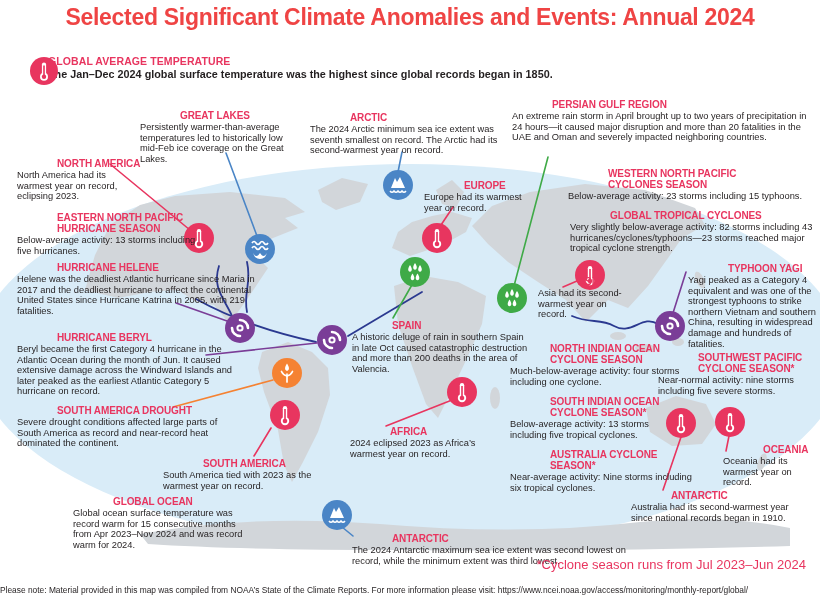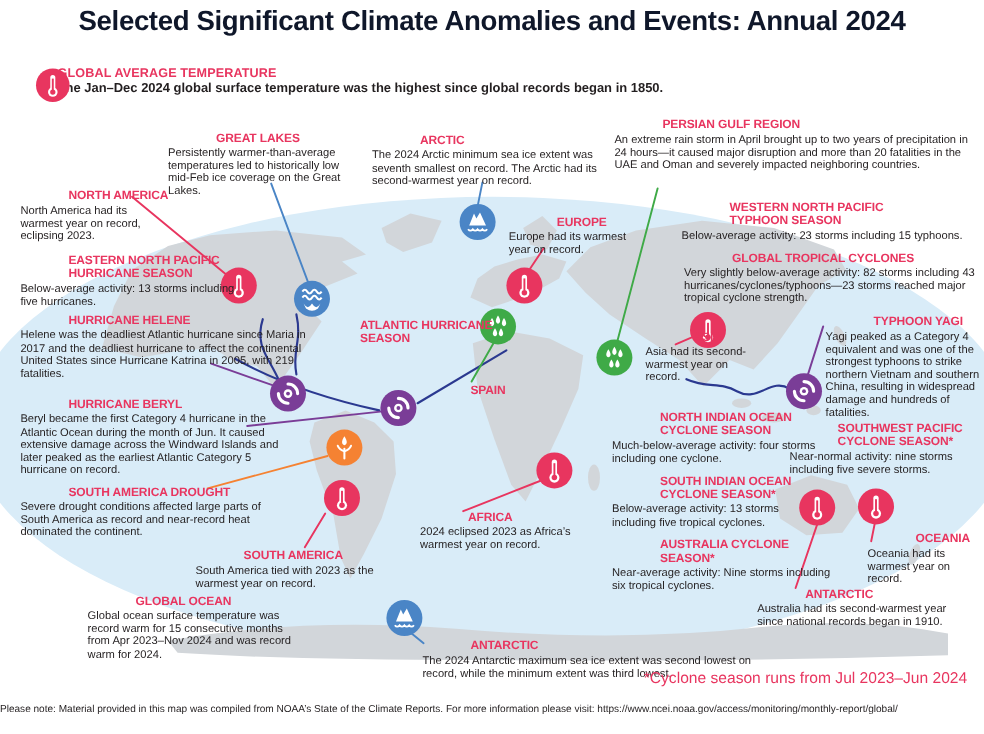--- a/index.html
+++ b/index.html
@@ -1,19 +1,19 @@
 <!DOCTYPE html>
 <html><head>
 <meta charset="utf-8">
 <style>
   html,body{margin:0;padding:0;background:#fff;}
   .stage{position:relative;width:820px;height:612px;background:#ffffff;
          font-family:"Liberation Sans",sans-serif;overflow:hidden;}
   .page-title{position:absolute;left:0;top:4px;width:820px;text-align:center;
-         font-size:23px;font-weight:bold;color:#0f172a;letter-spacing:-0.3px;}
+         font-size:23px;font-weight:bold;color:#ef4444;letter-spacing:-0.3px;}
   .banner{position:absolute;left:48px;top:55px;width:560px;}
   .banner .b-t{font-size:10.5px;font-weight:bold;color:#e8355f;letter-spacing:0.1px;}
   .banner .b-x{font-size:10.8px;font-weight:bold;color:#231f20;margin-top:1px;}
   .map-svg{position:absolute;left:0;top:0;width:820px;height:612px;}
   .co{position:absolute;}
   .co-t{font-size:10px;font-weight:bold;color:#e8355f;line-height:1.1;letter-spacing:-0.1px;padding-left:40px;}
   .co-b{font-size:9.3px;color:#231f20;line-height:1.14;margin-top:1px;}
   .footnote{position:absolute;right:14px;top:557px;font-size:13px;color:#e8355f;}
   .note{position:absolute;left:0;top:585px;width:820px;text-align:left;
         font-size:8.4px;color:#231f20;}
@@ -226,52 +226,52 @@
   </div>
   <div class="co" style="left:512px;top:99px;width:298px">
     <div class="co-t">PERSIAN GULF REGION</div>
     <div class="co-b">An extreme rain storm in April brought up to two years of precipitation in 24 hours—it caused major disruption and more than 20 fatalities in the UAE and Oman and severely impacted neighboring countries.</div>
   </div>
   <div class="co" style="left:424px;top:180px;width:108px">
     <div class="co-t">EUROPE</div>
     <div class="co-b">Europe had its warmest year on record.</div>
   </div>
   <div class="co" style="left:568px;top:168px;width:250px">
-    <div class="co-t" style="width:170px">WESTERN NORTH PACIFIC TYPHOON SEASON</div>
+    <div class="co-t" style="width:170px">WESTERN NORTH PACIFIC CYCLONES SEASON</div>
     <div class="co-b">Below-average activity: 23 storms including 15 typhoons.</div>
   </div>
   <div class="co" style="left:17px;top:212px;width:182px">
     <div class="co-t" style="width:160px">EASTERN NORTH PACIFIC HURRICANE SEASON</div>
     <div class="co-b">Below-average activity: 13 storms including five hurricanes.</div>
   </div>
   <div class="co" style="left:570px;top:210px;width:252px">
     <div class="co-t">GLOBAL TROPICAL CYCLONES</div>
     <div class="co-b">Very slightly below-average activity: 82 storms including 43 hurricanes/cyclones/typhoons—23 storms reached major tropical cyclone strength.</div>
   </div>
   <div class="co" style="left:17px;top:262px;width:240px">
     <div class="co-t">HURRICANE HELENE</div>
     <div class="co-b">Helene was the deadliest Atlantic hurricane since Maria in 2017 and the deadliest hurricane to affect the continental United States since Hurricane Katrina in 2005, with 219 fatalities.</div>
   </div>
   <div class="co" style="left:260px;top:266px;width:160px">
-    <div class="co-t" style="width:130px">ATLANTIC HURRICANE SEASON</div>
   </div>
   <div class="co" style="left:688px;top:263px;width:128px">
     <div class="co-t">TYPHOON YAGI</div>
     <div class="co-b">Yagi peaked as a Category 4 equivalent and was one of the strongest typhoons to strike northern Vietnam and southern China, resulting in widespread damage and hundreds of fatalities.</div>
   </div>
   <div class="co" style="left:538px;top:276px;width:95px">
     <div class="co-t">ASIA</div>
     <div class="co-b">Asia had its second-warmest year on record.</div>
   </div>
   <div class="co" style="left:17px;top:332px;width:228px">
     <div class="co-t">HURRICANE BERYL</div>
     <div class="co-b">Beryl became the first Category 4 hurricane in the Atlantic Ocean during the month of Jun. It caused extensive damage across the Windward Islands and later peaked as the earliest Atlantic Category 5 hurricane on record.</div>
   </div>
   <div class="co" style="left:352px;top:320px;width:178px">
     <div class="co-t">SPAIN</div>
+    <div class="co-b">A historic deluge of rain in southern Spain in late Oct caused catastrophic destruction and more than 200 deaths in the area of Valencia.</div>
   </div>
   <div class="co" style="left:510px;top:343px;width:188px">
     <div class="co-t" style="width:150px">NORTH INDIAN OCEAN CYCLONE SEASON</div>
     <div class="co-b">Much-below-average activity: four storms including one cyclone.</div>
   </div>
   <div class="co" style="left:17px;top:405px;width:218px">
     <div class="co-t">SOUTH AMERICA DROUGHT</div>
     <div class="co-b">Severe drought conditions affected large parts of South America as record and near-record heat dominated the continent.</div>
   </div>
   <div class="co" style="left:658px;top:352px;width:158px">

